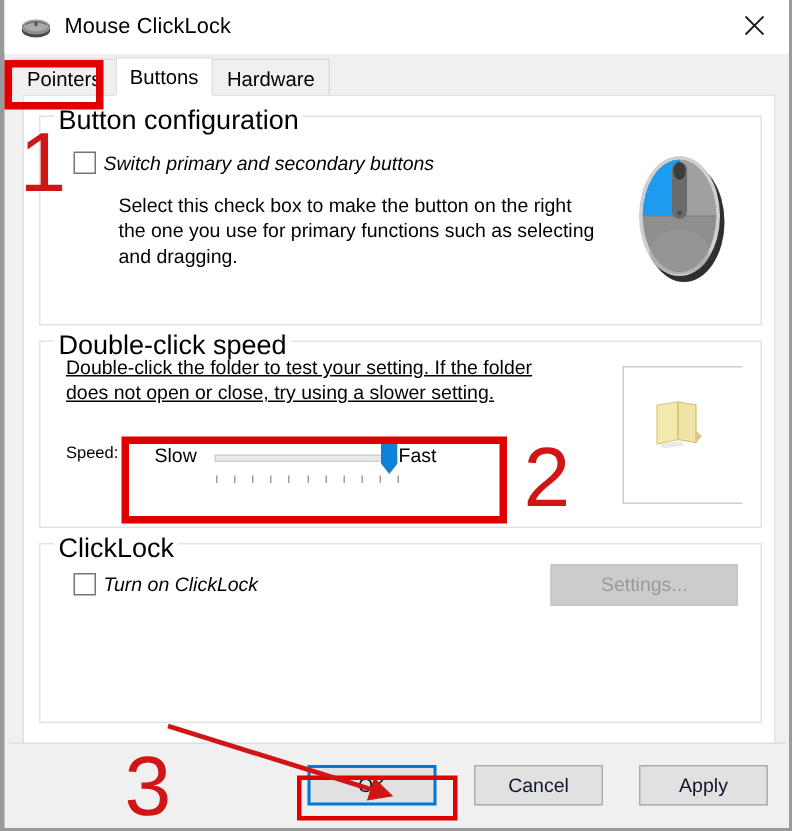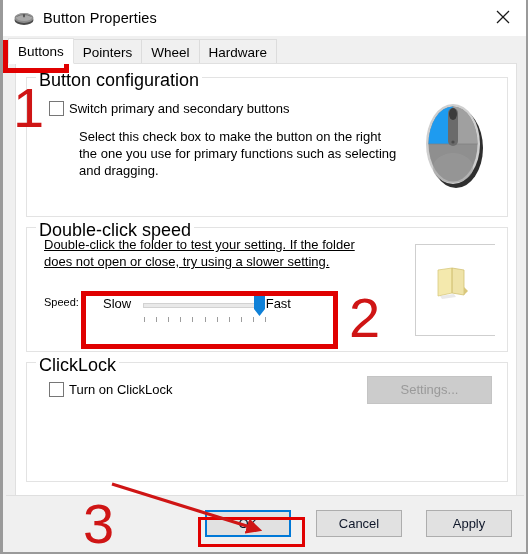--- a/index.html
+++ b/index.html
@@ -130,20 +130,21 @@
   }
 
   #grp-button-config { left: 10px; top: 13px; width: 482px; height: 140px; }
   #grp-dblclick    { left: 10px; top: 163px; width: 482px; height: 125px; }
   #grp-clicklock   { left: 10px; top: 298px; width: 482px; height: 120px; }
 
   
   .chk-row {
     position: absolute;
     display: flex;
+    font-style: italic;
   }
   .chk-box {
     width: 15px;
     height: 15px;
     border: 1px solid #767676;
     background: #ffffff;
     box-sizing: border-box;
     flex: 0 0 auto;
   }
   .chk-label {
@@ -333,33 +334,32 @@
   <div id="titlebar">
     <div id="title-icon">
       <svg width="22" height="20" viewBox="0 0 22 20">
         <ellipse cx="11" cy="12" rx="9.5" ry="5" fill="#4a4a4a"></ellipse>
         <ellipse cx="11" cy="10" rx="9.5" ry="5" fill="#8d8d8d"></ellipse>
         <ellipse cx="11" cy="9.2" rx="8" ry="3.8" fill="#a9a9a9"></ellipse>
         <path d="M3.5 8.5 Q11 4.5 18.5 8.5" stroke="#6d6d6d" stroke-width="0.9" fill="none"></path>
         <ellipse cx="11" cy="7.8" rx="1.1" ry="1.7" fill="#555"></ellipse>
       </svg>
     </div>
-    <div id="title-text">Button Properties</div>
+    <div id="title-text">Mouse ClickLock</div>
     <div id="close-btn">
       <svg width="14" height="14" viewBox="0 0 14 14">
         <line x1="1" y1="1" x2="13" y2="13" stroke="#1a1a1a" stroke-width="1.2"></line>
         <line x1="13" y1="1" x2="1" y2="13" stroke="#1a1a1a" stroke-width="1.2"></line>
       </svg>
     </div>
   </div>
 
   <div id="tabstrip">
+    <div class="tab">Pointers</div>
     <div class="tab active">Buttons</div>
-    <div class="tab">Pointers</div>
-    <div class="tab">Wheel</div>
     <div class="tab">Hardware</div>
   </div>
 
   <div id="panel">
 
     <div class="group" id="grp-button-config">
       <div class="group-title">Button configuration</div>
 
       <div class="chk-row" style="left:22px; top:23px;">
         <span class="chk-box"></span>

